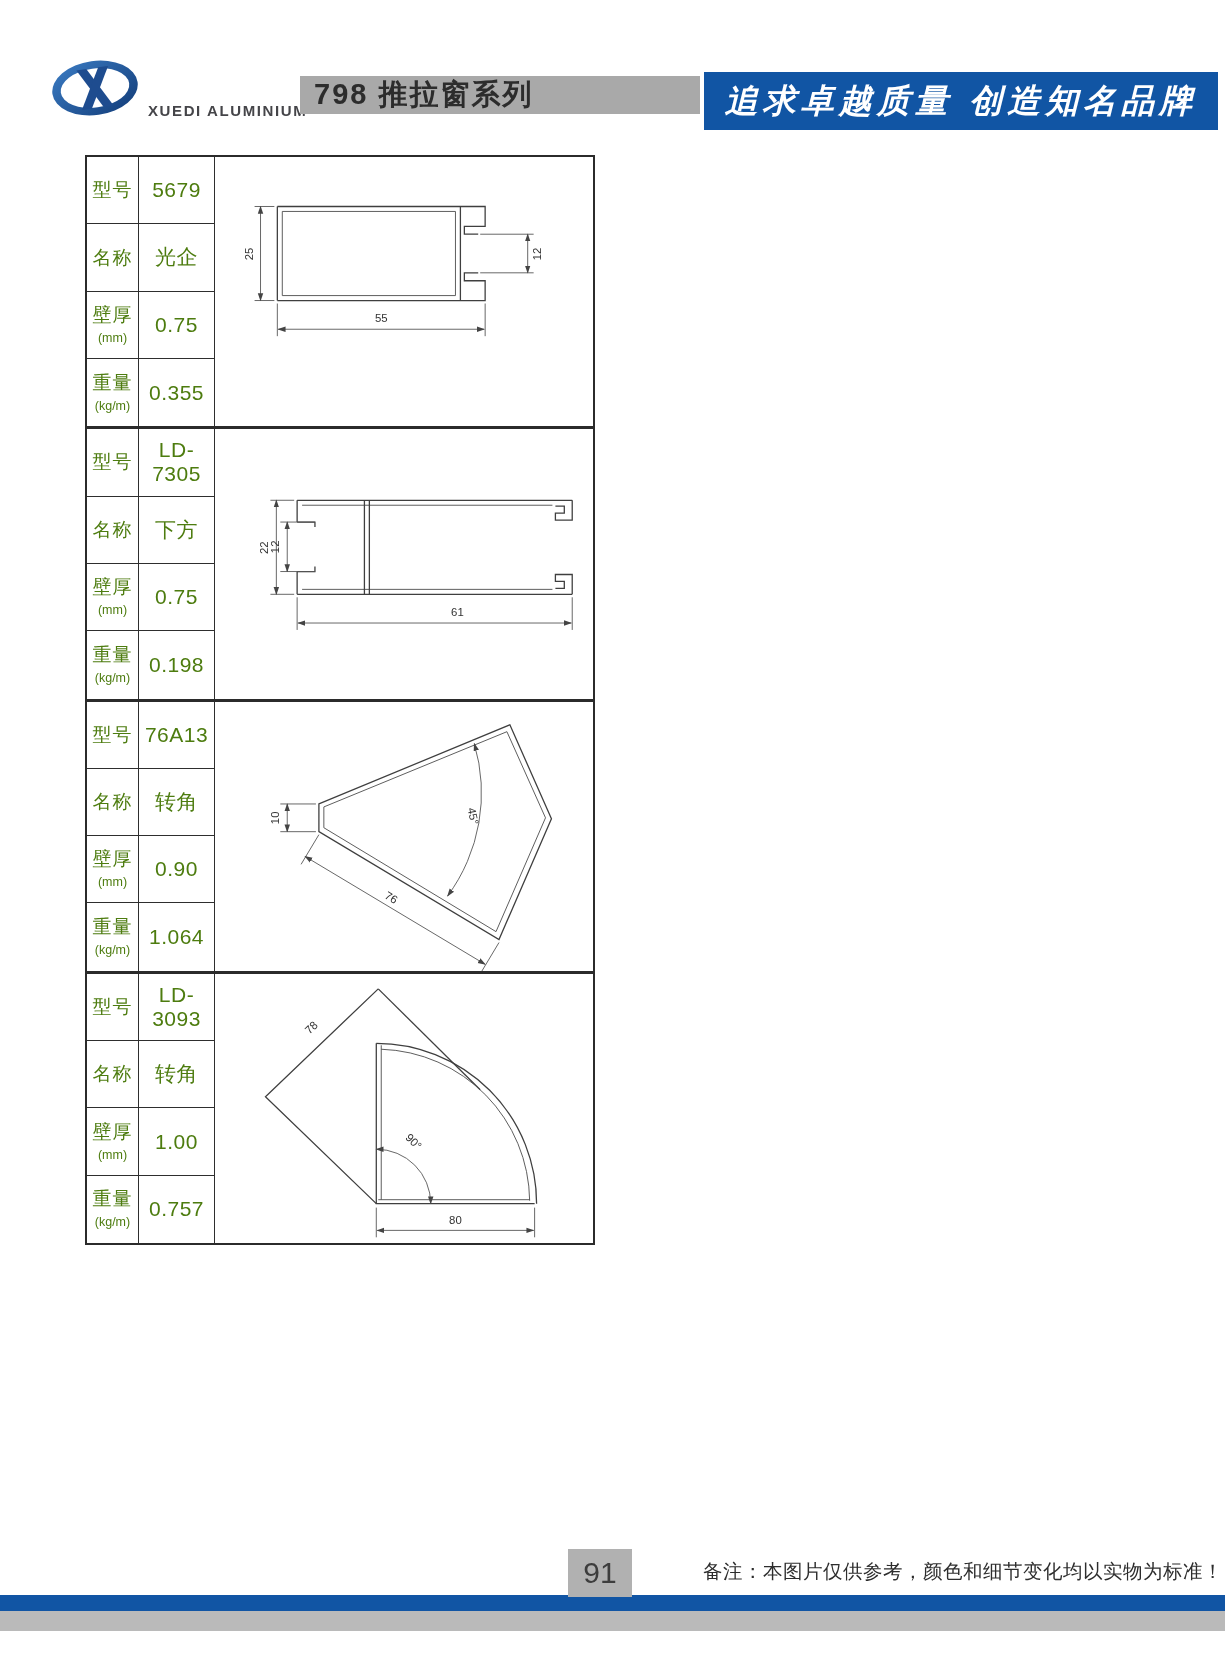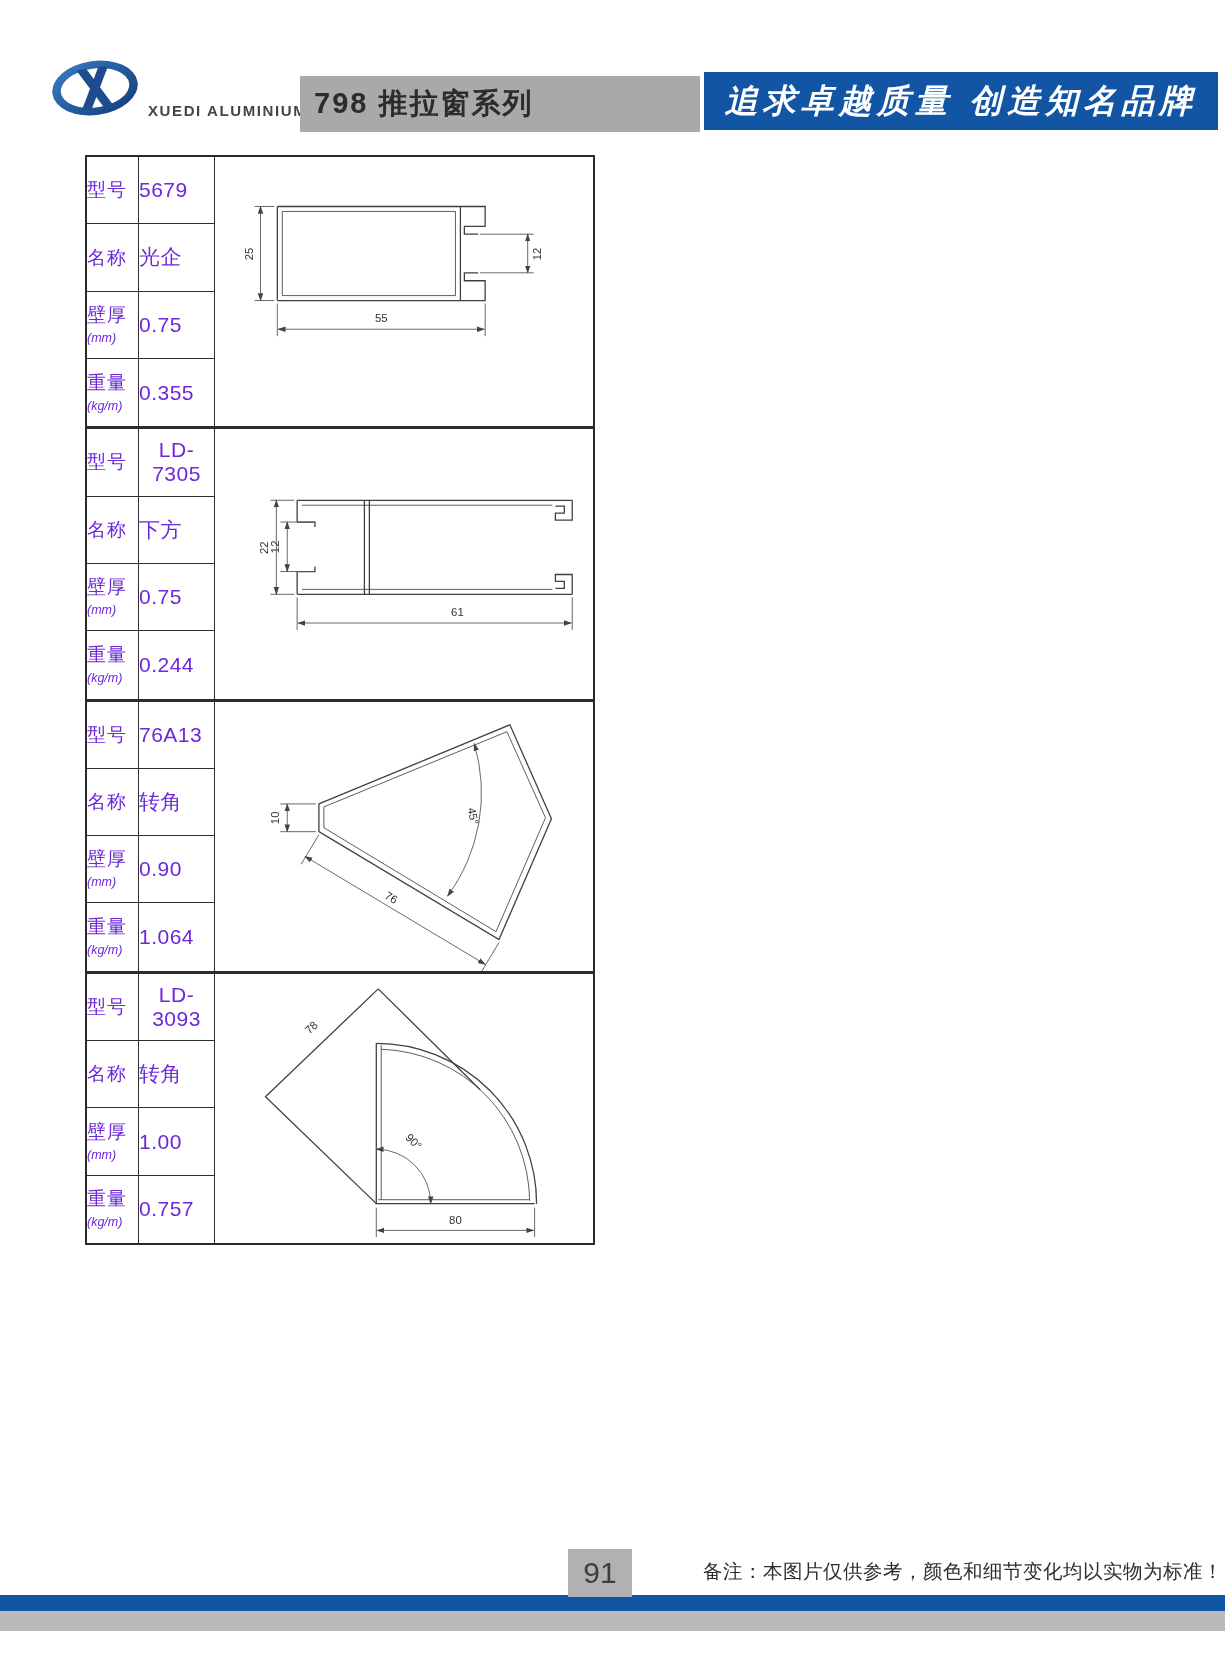--- a/index.html
+++ b/index.html
@@ -6,40 +6,40 @@
   .page{position:relative;width:1225px;height:1675px;background:#ffffff;margin:0 auto;
         font-family:"Liberation Sans",sans-serif;overflow:hidden;}
 
   
   .logo-wrap{position:absolute;left:48px;top:56px;width:94px;height:64px;}
   .brand-cn{position:absolute;left:146px;top:60px;font-size:38px;font-weight:bold;
             color:#35353b;letter-spacing:2px;white-space:nowrap;}
   .brand-cn .reg{font-size:14px;vertical-align:18px;font-weight:normal;}
   .brand-en{position:absolute;left:148px;top:102px;font-size:15px;font-weight:bold;
             color:#454549;letter-spacing:1.6px;white-space:nowrap;}
-  .series-bar{position:absolute;left:300px;top:76px;width:400px;height:56px;background:#a9a9a9;
+  .series-bar{position:absolute;left:300px;top:76px;width:400px;height:38px;background:#a9a9a9;
               display:flex;align-items:center;padding-left:14px;box-sizing:border-box;
               font-size:29px;font-weight:bold;color:#2c2c2c;letter-spacing:2px;}
   .slogan-bar{position:absolute;left:704px;top:72px;width:514px;height:58px;background:#1155a4;
               display:flex;align-items:center;justify-content:center;
               font-family:"DejaVu Serif",serif;font-style:italic;font-weight:bold;
               font-size:33px;color:#ffffff;letter-spacing:5px;white-space:nowrap;}
 
   
   .spec-table{position:absolute;left:85px;top:155px;width:510px;height:1090px;
               border:2px solid #2b2b2b;box-sizing:border-box;display:flex;flex-direction:column;}
   .section{flex:1;display:grid;grid-template-columns:52px 76px 1fr;grid-template-rows:repeat(4,1fr);
            border-bottom:3px solid #2b2b2b;}
   .section:last-child{border-bottom:none;}
-  .cell{display:flex;flex-direction:column;align-items:flex-start;justify-content:center;
+  .cell{display:flex;flex-direction:column;align-items:center;justify-content:center;
         border-right:1.5px solid #2e2e2e;border-bottom:1.5px solid #2e2e2e;
-        color:#6d28d9;text-align:center;}
+        color:#4d7c0f;text-align:center;}
   .cell.r4{border-bottom:none;}
   .lbl-main{font-size:19px;letter-spacing:1px;line-height:1.05;}
-  .lbl-unit{font-size:12.5px;margin-top:6px;letter-spacing:0;font-style:italic;}
+  .lbl-unit{font-size:12.5px;margin-top:6px;letter-spacing:0;}
   .val{font-size:21px;letter-spacing:.5px;}
   .draw-cell{grid-column:3;grid-row:1/5;position:relative;border:none;}
   .draw-cell svg{position:absolute;inset:0;width:100%;height:100%;}
 
   .dim-text{fill:#333;font-size:11.5px;font-family:"Liberation Sans",sans-serif;}
   .prof{stroke:#3f3f3f;stroke-width:1.3;fill:none;stroke-linejoin:miter;}
   .thin{stroke:#4a4a4a;stroke-width:.9;fill:none;}
   .dim{stroke:#555;stroke-width:.9;fill:none;}
 
   
@@ -184,21 +184,21 @@
           <span class="lbl-unit">(mm)</span>
         </div>
       <div class="cell">
           <span class="val">0.75</span>
         </div>
       <div class="cell r4">
           <span class="lbl-main">重量</span>
           <span class="lbl-unit">(kg/m)</span>
         </div>
       <div class="cell r4">
-          <span class="val">0.244</span>
+          <span class="val">0.198</span>
         </div>
     </div>
 
     <div class="section">
       <div class="cell">
           <span class="lbl-main">型号</span>
         </div>
       <div class="cell">
           <span class="val">76A13</span>
         </div>

